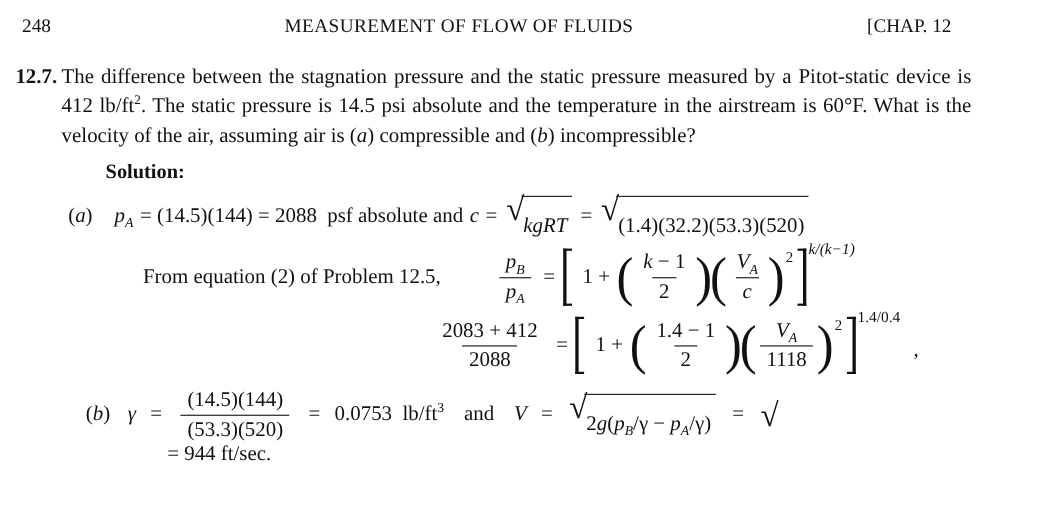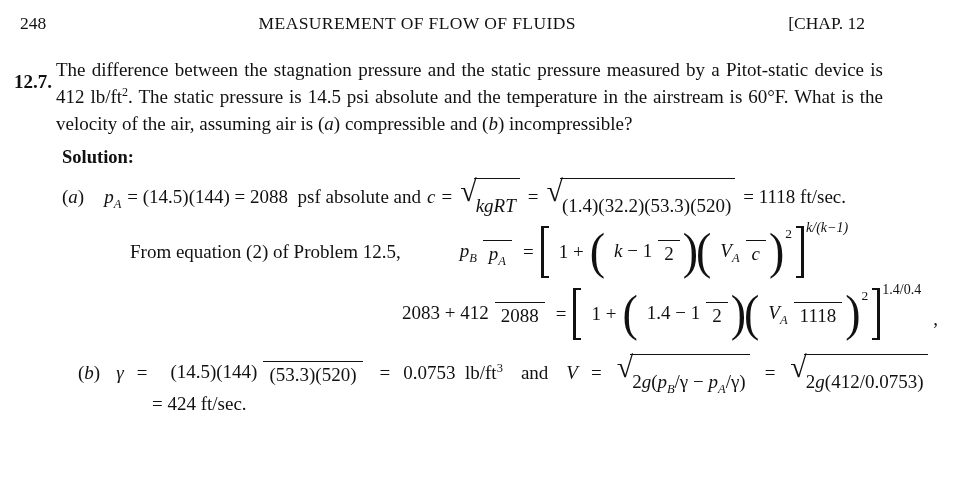--- a/index.html
+++ b/index.html
@@ -18,41 +18,41 @@
   .hdr {
     display: flex; justify-content: space-between; align-items: baseline;
     padding: 13px 18px 0 20px;
     font-size: 17.5px;
   }
   .htitle { letter-spacing: 0.4px; }
 
   
   .problem { display: flex; margin-top: 22px; }
   .pnum {
-    font-weight: bold; flex: 0 0 56px; padding-left: 14px; line-height: 27px; margin-top: 12px;
+    font-weight: bold; flex: 0 0 56px; padding-left: 14px; line-height: 27px;
   }
   .ptext {
     margin: 0; flex: 1; 
     text-align: justify; line-height: 27px;
   }
   .ptext sup { font-size: 12px; line-height: 0; }
 
   
-  .sol-label { font-weight: bold; margin: 10px 0 0 62px; font-size: 18.5px; }
+  .sol-label { font-weight: bold; margin: 10px 0 0 96px; font-size: 18.5px; }
 
   .row { display: flex; align-items: center; }
   .row-a { margin: 9px 0 0 62px; gap: 6px; }
   .tag { margin-right: 14px; }
   .tok { white-space: pre; }
   .vsub { font-size: 12.5px; font-style: italic; line-height: 0; }
   sup.usup { font-size: 12.5px; line-height: 0; }
 
   
   .frac {
-    display: inline-flex; flex-direction: row; align-items: center;
+    display: inline-flex; flex-direction: column; align-items: center;
     margin: 0 4px; line-height: 1.15;
   }
   .frac .num { padding: 0 6px 2px; white-space: pre; }
   .frac .den { border-top: 1.6px solid #111; padding: 2px 6px 0; white-space: pre; }
 
   
   .sqrt { display: inline-flex; align-items: flex-start; margin: 0 2px; }
   .rsign { font-size: 30px; line-height: 27px; font-weight: 400; margin-right: -3px; }
   .rbody {
     border-top: 1.6px solid #111; padding: 16px 4px 0 2px;
@@ -114,21 +114,20 @@
     <span class="tok">=</span>
     <span class="sqrt">
         <span class="rsign">√</span>
         <span class="rbody"><i>kgRT</i></span>
       </span>
     <span class="tok">=</span>
     <span class="sqrt">
         <span class="rsign">√</span>
         <span class="rbody">(1.4)(32.2)(53.3)(520)</span>
       </span>
-    <span class="tok">= 1118 ft/sec.</span>
   </div>
 
   <div class="row eqrow">
     <span class="fromtext">From equation (2) of Problem 12.5,</span>
     <span class="math">
       <span class="frac">
         <span class="num"><i>p</i><sub class="vsub">B</sub></span>
         <span class="den"><i>p</i><sub class="vsub">A</sub></span>
       </span>
       <span class="mo">=</span>
@@ -199,21 +198,20 @@
     <span class="tok andword">and</span>
     <i class="tok">V</i>
     <span class="mo">=</span>
     <span class="sqrt">
         <span class="rsign">√</span>
         <span class="rbody"><span>2</span><i>g</i><span>(</span><i>p</i><sub class="vsub">B</sub><span>/γ − </span><i>p</i><sub class="vsub">A</sub><span>/γ)</span></span>
       </span>
     <span class="mo">=</span>
     <span class="sqrt">
         <span class="rsign">√</span>
-        <span class="rbody"><span>2</span><i>g</i><span>(412/0.0753)</span></span>
       </span>
   </div>
 
   <div class="row row-b2">
-    <span>= 424 ft/sec.</span>
+    <span>= 944 ft/sec.</span>
   </div>
 
 </div>
 
 </body></html>

